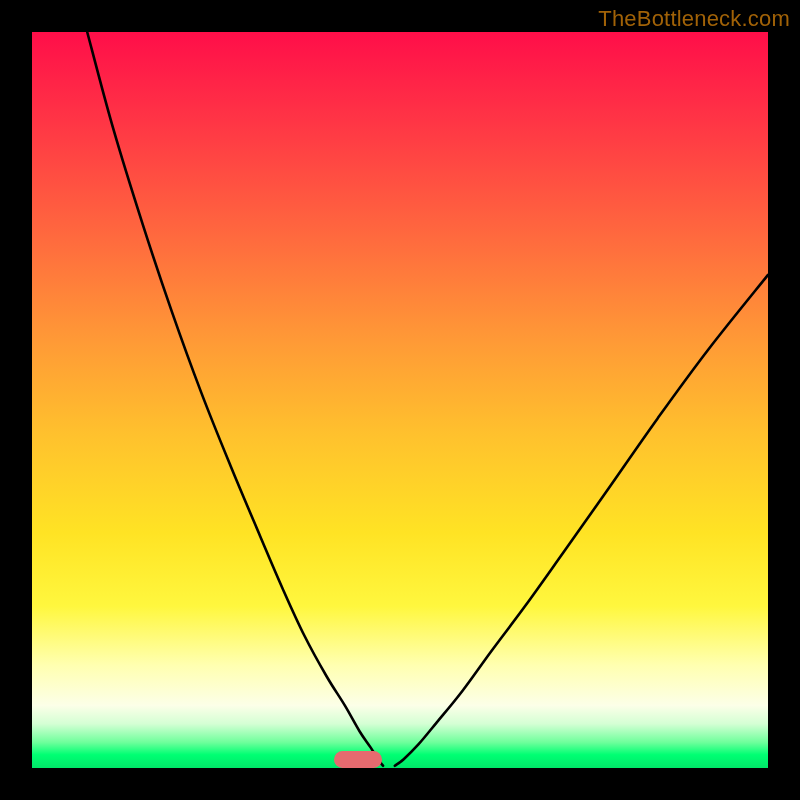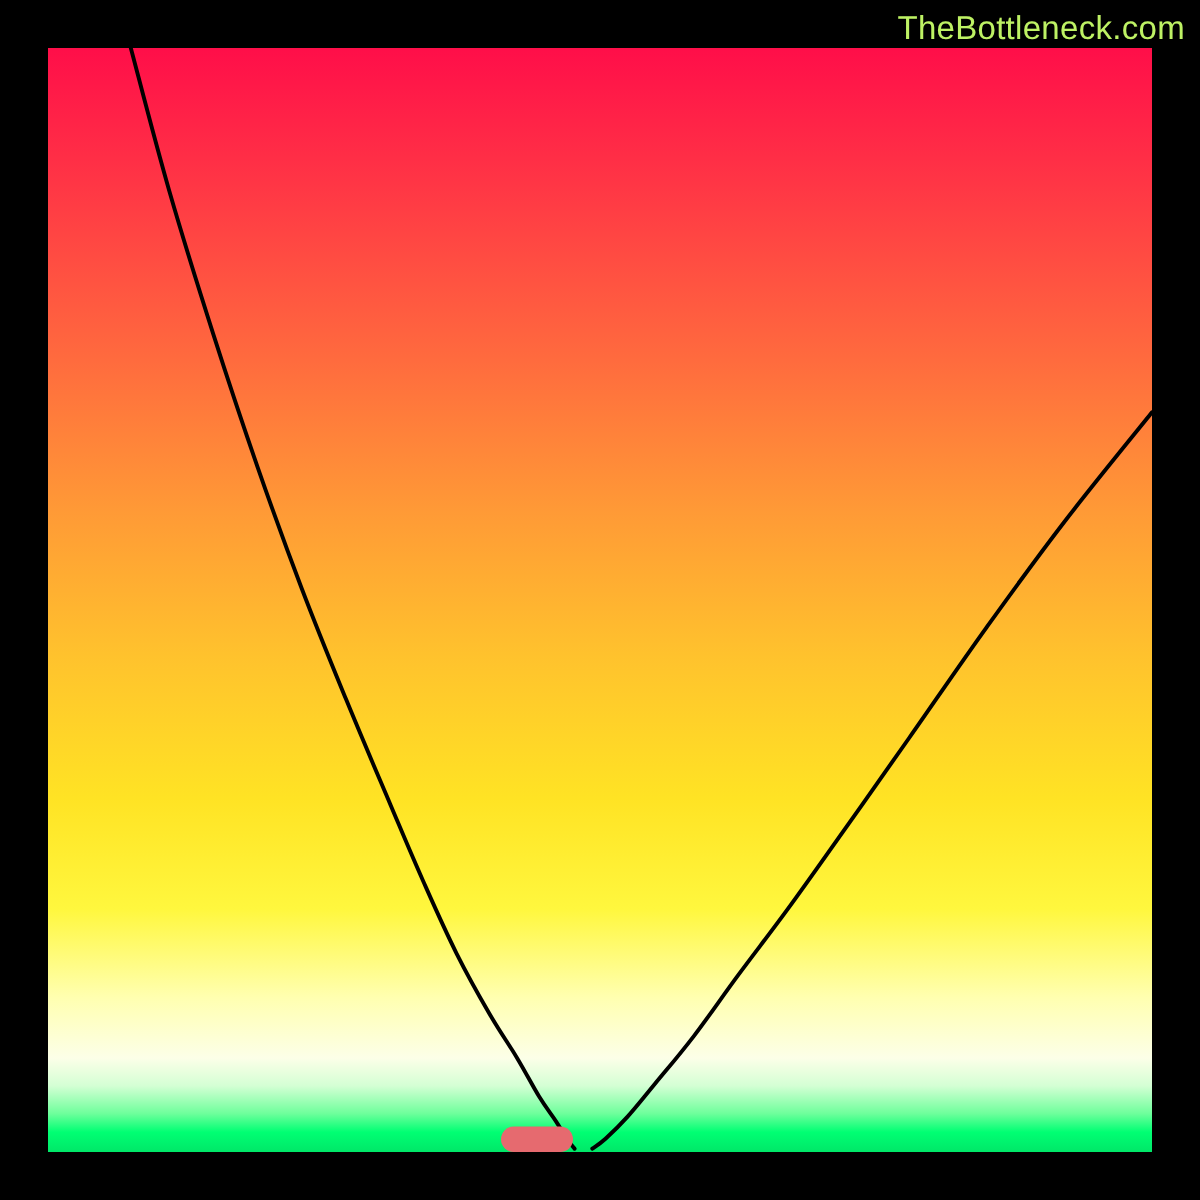--- a/index.html
+++ b/index.html
@@ -48,21 +48,21 @@
     left: 32px;
     top: 32px;
     width: 736px;
     height: 736px;
     overflow: visible;
   }
   .watermark {
     position: absolute;
     top: 6px;
     right: 10px;
-    color: #bef264;
+    color: #a16207;
     font-size: 22px;
     letter-spacing: 0.2px;
     font-weight: 400;
   }
   .marker {
     position: absolute;
     background: #e66a6f;
     border-radius: 9px;
     height: 17px;
   }

